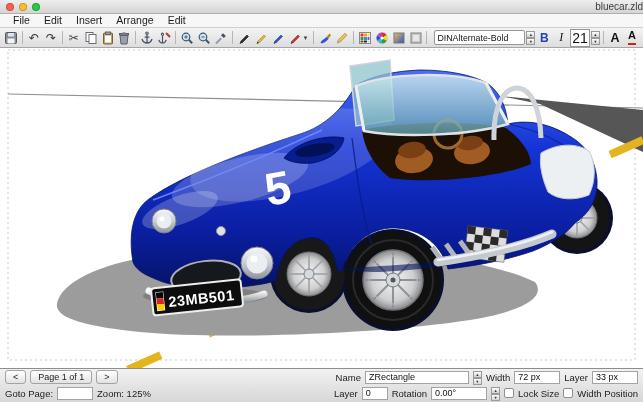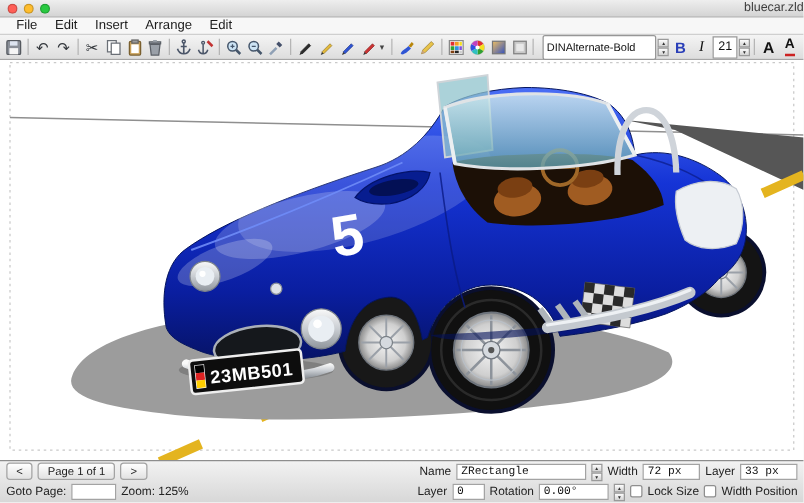--- a/index.html
+++ b/index.html
@@ -13,36 +13,36 @@
   
   .menubar{height:14px;background:#f7f7f7;border-bottom:1px solid #cfcfcf;display:flex;align-items:center;padding-left:6px;box-sizing:border-box;}
   .menu-item{font-size:10.5px;color:#1c1c1c;padding:0 7px;line-height:13px;}
   
   .toolbar{height:20px;background:linear-gradient(#f4f4f4,#dddddd);border-bottom:1px solid #a5a5a5;display:flex;align-items:center;padding:0 3px;gap:1px;box-sizing:border-box;}
   .tb{width:18px;height:17px;display:flex;align-items:center;justify-content:center;background:transparent;border:none;padding:0;cursor:default;}
   .tb svg{display:block;}
   .g{font-size:12px;line-height:12px;color:#33373c;}
   .tb-sep{width:1px;height:13px;background:#b5b5b5;margin:0 2px;flex:0 0 auto;}
   .chev{font-size:7px;color:#444;width:7px;}
-  .combo{width:102px;height:20px;background:#fff;border:1px solid #979797;border-radius:2px;display:flex;align-items:center;font-size:8.8px;color:#111;padding:0 2px;box-sizing:border-box;justify-content:space-between;margin-left:4px;}
+  .combo{width:102px;height:15px;background:#fff;border:1px solid #979797;border-radius:2px;display:flex;align-items:center;font-size:8.8px;color:#111;padding:0 2px;box-sizing:border-box;justify-content:space-between;margin-left:4px;}
   .stepper{display:flex;flex-direction:column;width:9px;height:13px;flex:0 0 auto;}
   .stepper span{flex:1;background:linear-gradient(#fdfdfd,#d2d2d2);border:0.5px solid #9a9a9a;font-size:4.5px;line-height:5px;text-align:center;color:#333;box-sizing:border-box;}
   .bold-b{font-weight:bold;font-size:12px;color:#2a3fb8;}
   .italic-i{font-family:"Liberation Serif",serif;font-style:italic;font-size:12px;color:#111;}
-  .sizefield{width:22px;height:18px;background:#fff;border:1px solid #979797;font-size:10px;display:flex;align-items:center;justify-content:center;color:#111;box-sizing:border-box;}
+  .sizefield{width:22px;height:18px;background:#fff;border:1px solid #979797;font-size:14px;display:flex;align-items:center;justify-content:center;color:#111;box-sizing:border-box;}
   .bigA{font-size:12.5px;font-weight:bold;color:#111;}
   .smallA{font-size:11px;font-weight:bold;color:#111;border-bottom:2px solid #cc2222;line-height:11px;height:13px;}
   
   .canvas{width:643px;height:320px;position:relative;background:#fff;}
   
   .statusbar{height:34px;border-top:1px solid #8d8d8d;background:linear-gradient(#f2f2f2,#d7d7d7);box-sizing:border-box;font-size:9.5px;color:#222;}
   .srow{height:16px;display:flex;align-items:center;padding:0 5px;gap:4px;}
   .spacer{flex:1;}
   .sbtn{height:14px;padding:0 7px;background:linear-gradient(#ffffff,#e2e2e2);border:1px solid #a3a3a3;border-radius:3px;font-size:9px;display:flex;align-items:center;box-sizing:border-box;font-family:"Liberation Sans",sans-serif;color:#222;}
-  .sfield{height:13px;background:#fff;border:1px solid #a3a3a3;font-size:9px;padding:4px 3px;box-sizing:border-box;font-family:Liberation Mono, monospace;color:#111;}
+  .sfield{height:13px;background:#fff;border:1px solid #a3a3a3;font-size:9px;padding:4px 3px;box-sizing:border-box;font-family:Liberation Sans, sans-serif;color:#111;}
   .lbl{white-space:nowrap;}
   .cb{width:10px;height:10px;background:#fff;border:1px solid #8f8f8f;border-radius:2px;box-sizing:border-box;flex:0 0 auto;}
   .w-name{width:104px;} .w-dim{width:46px;} .w-goto{width:36px;} .w-layer{width:26px;} .w-rot{width:56px;}
 </style>
 </head>
 <body>
 
 <div class="window">
 
   <div class="titlebar">

